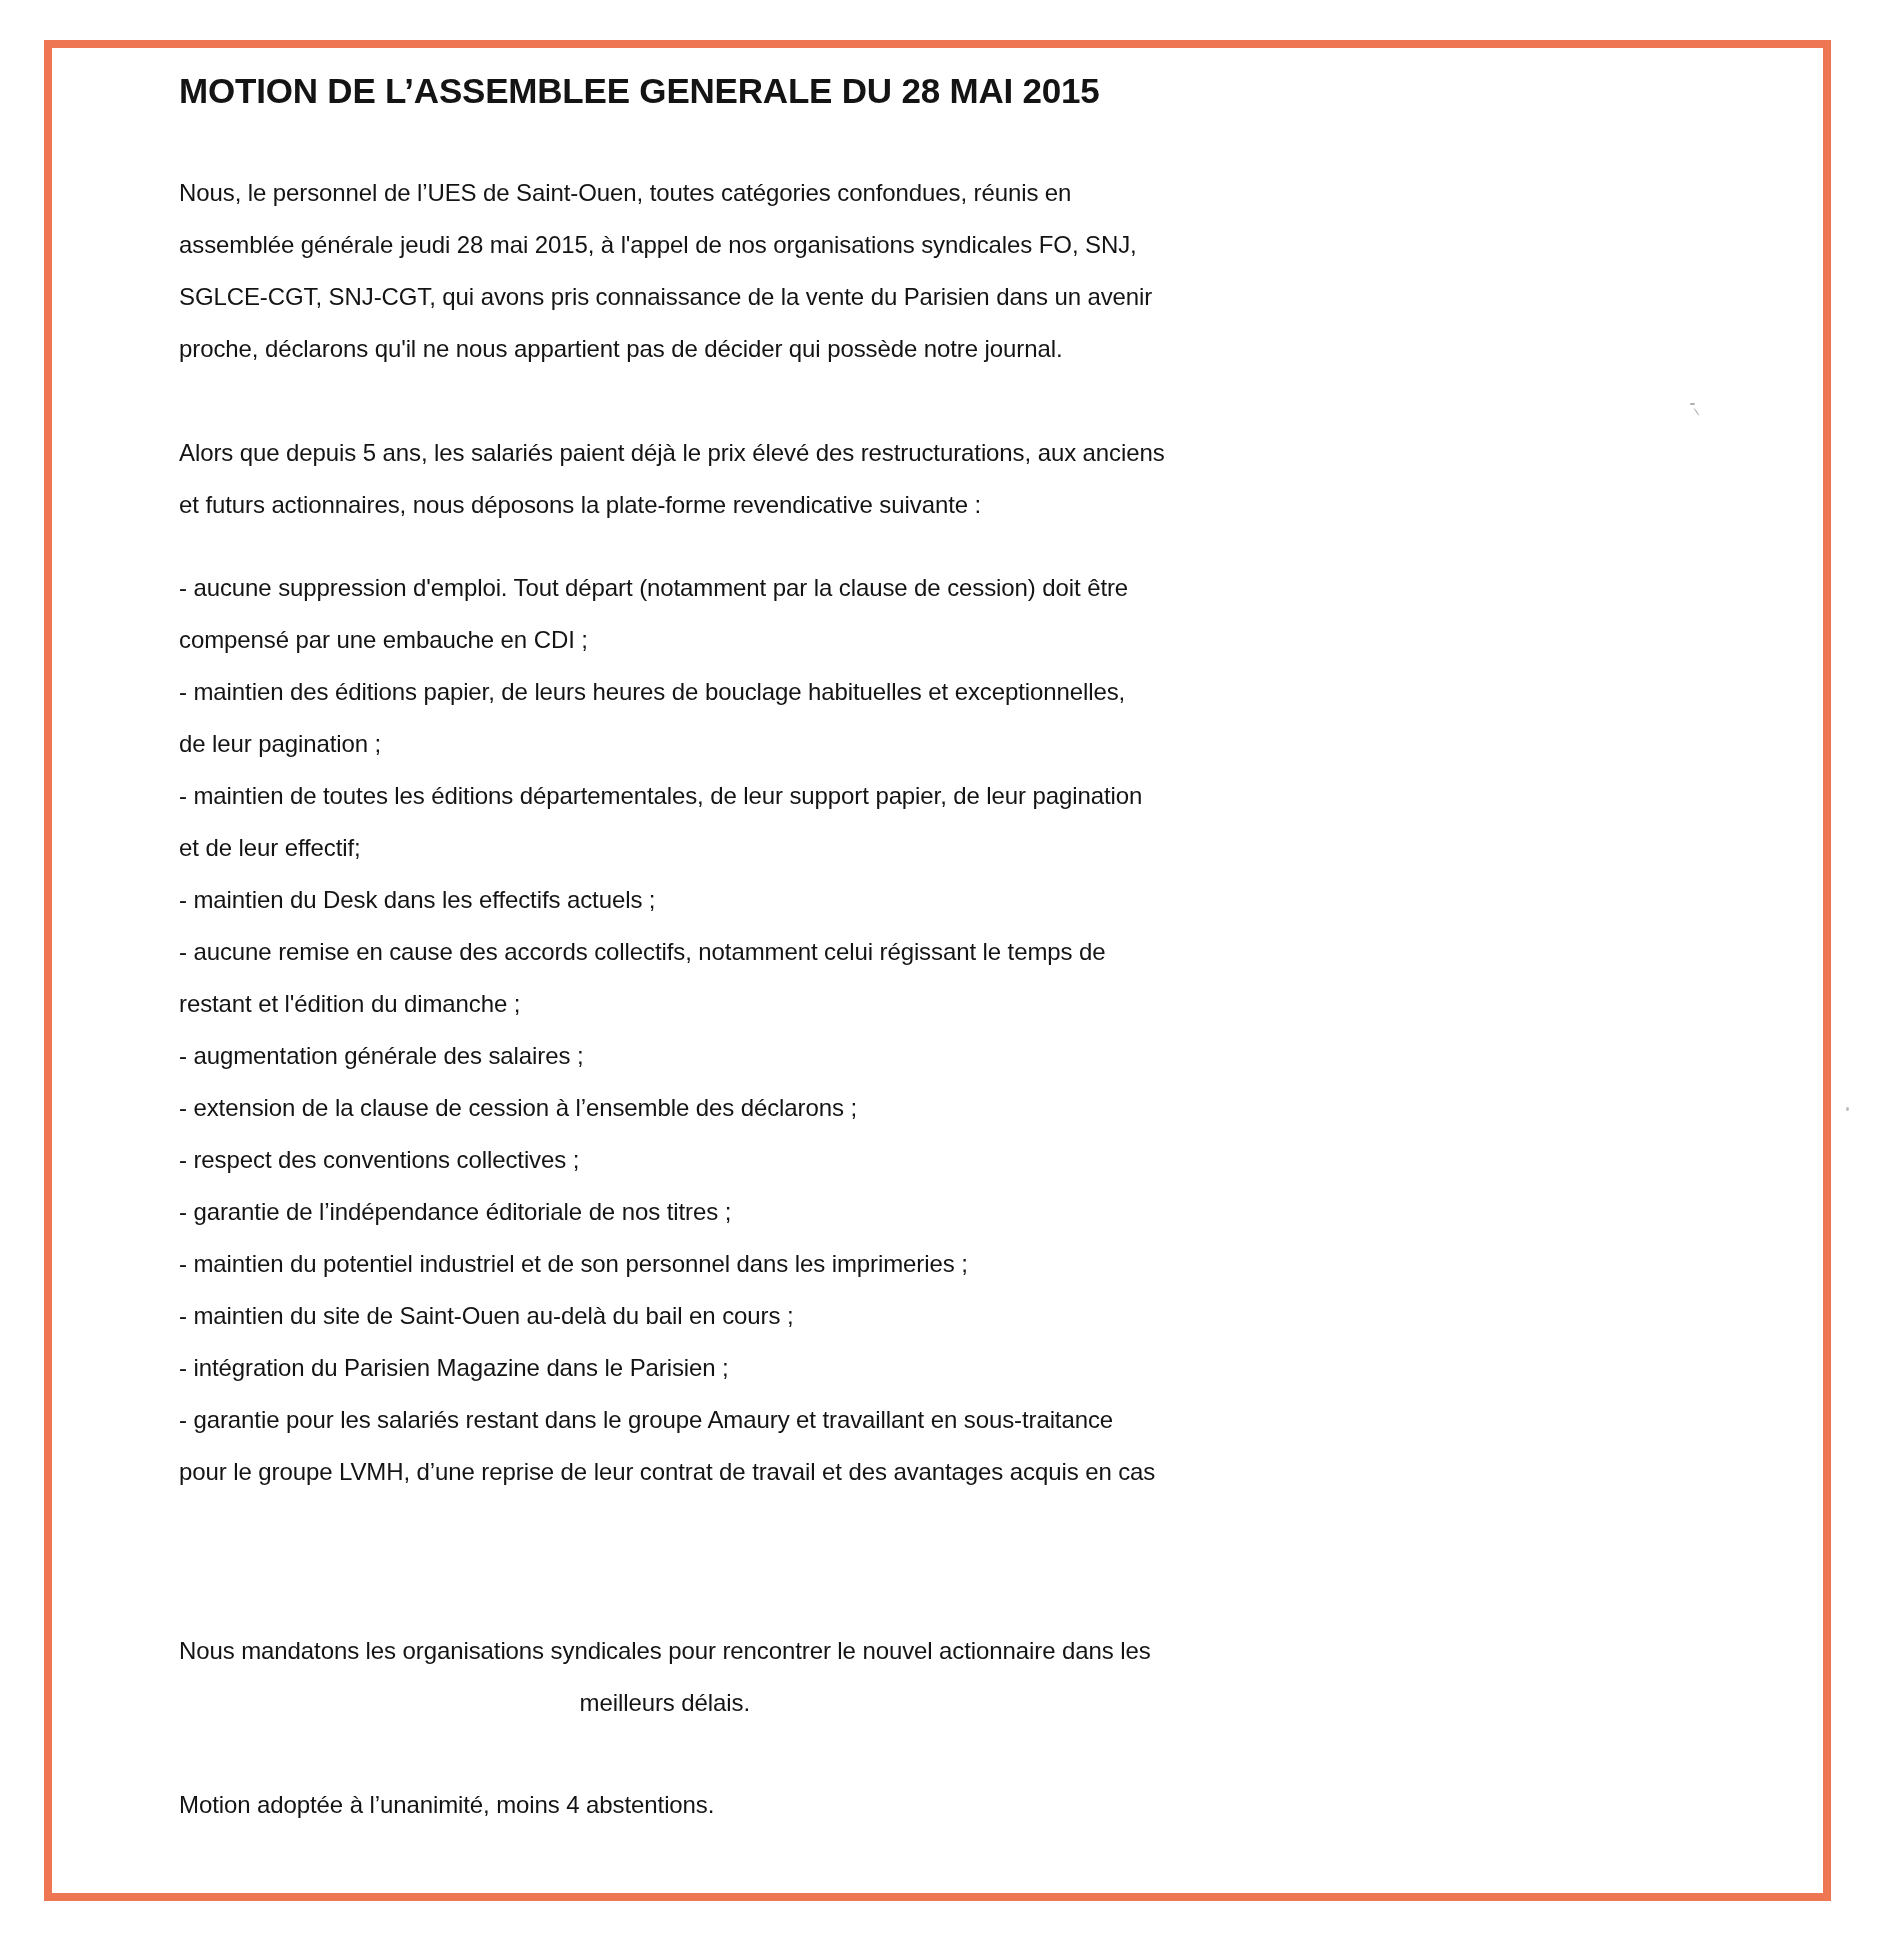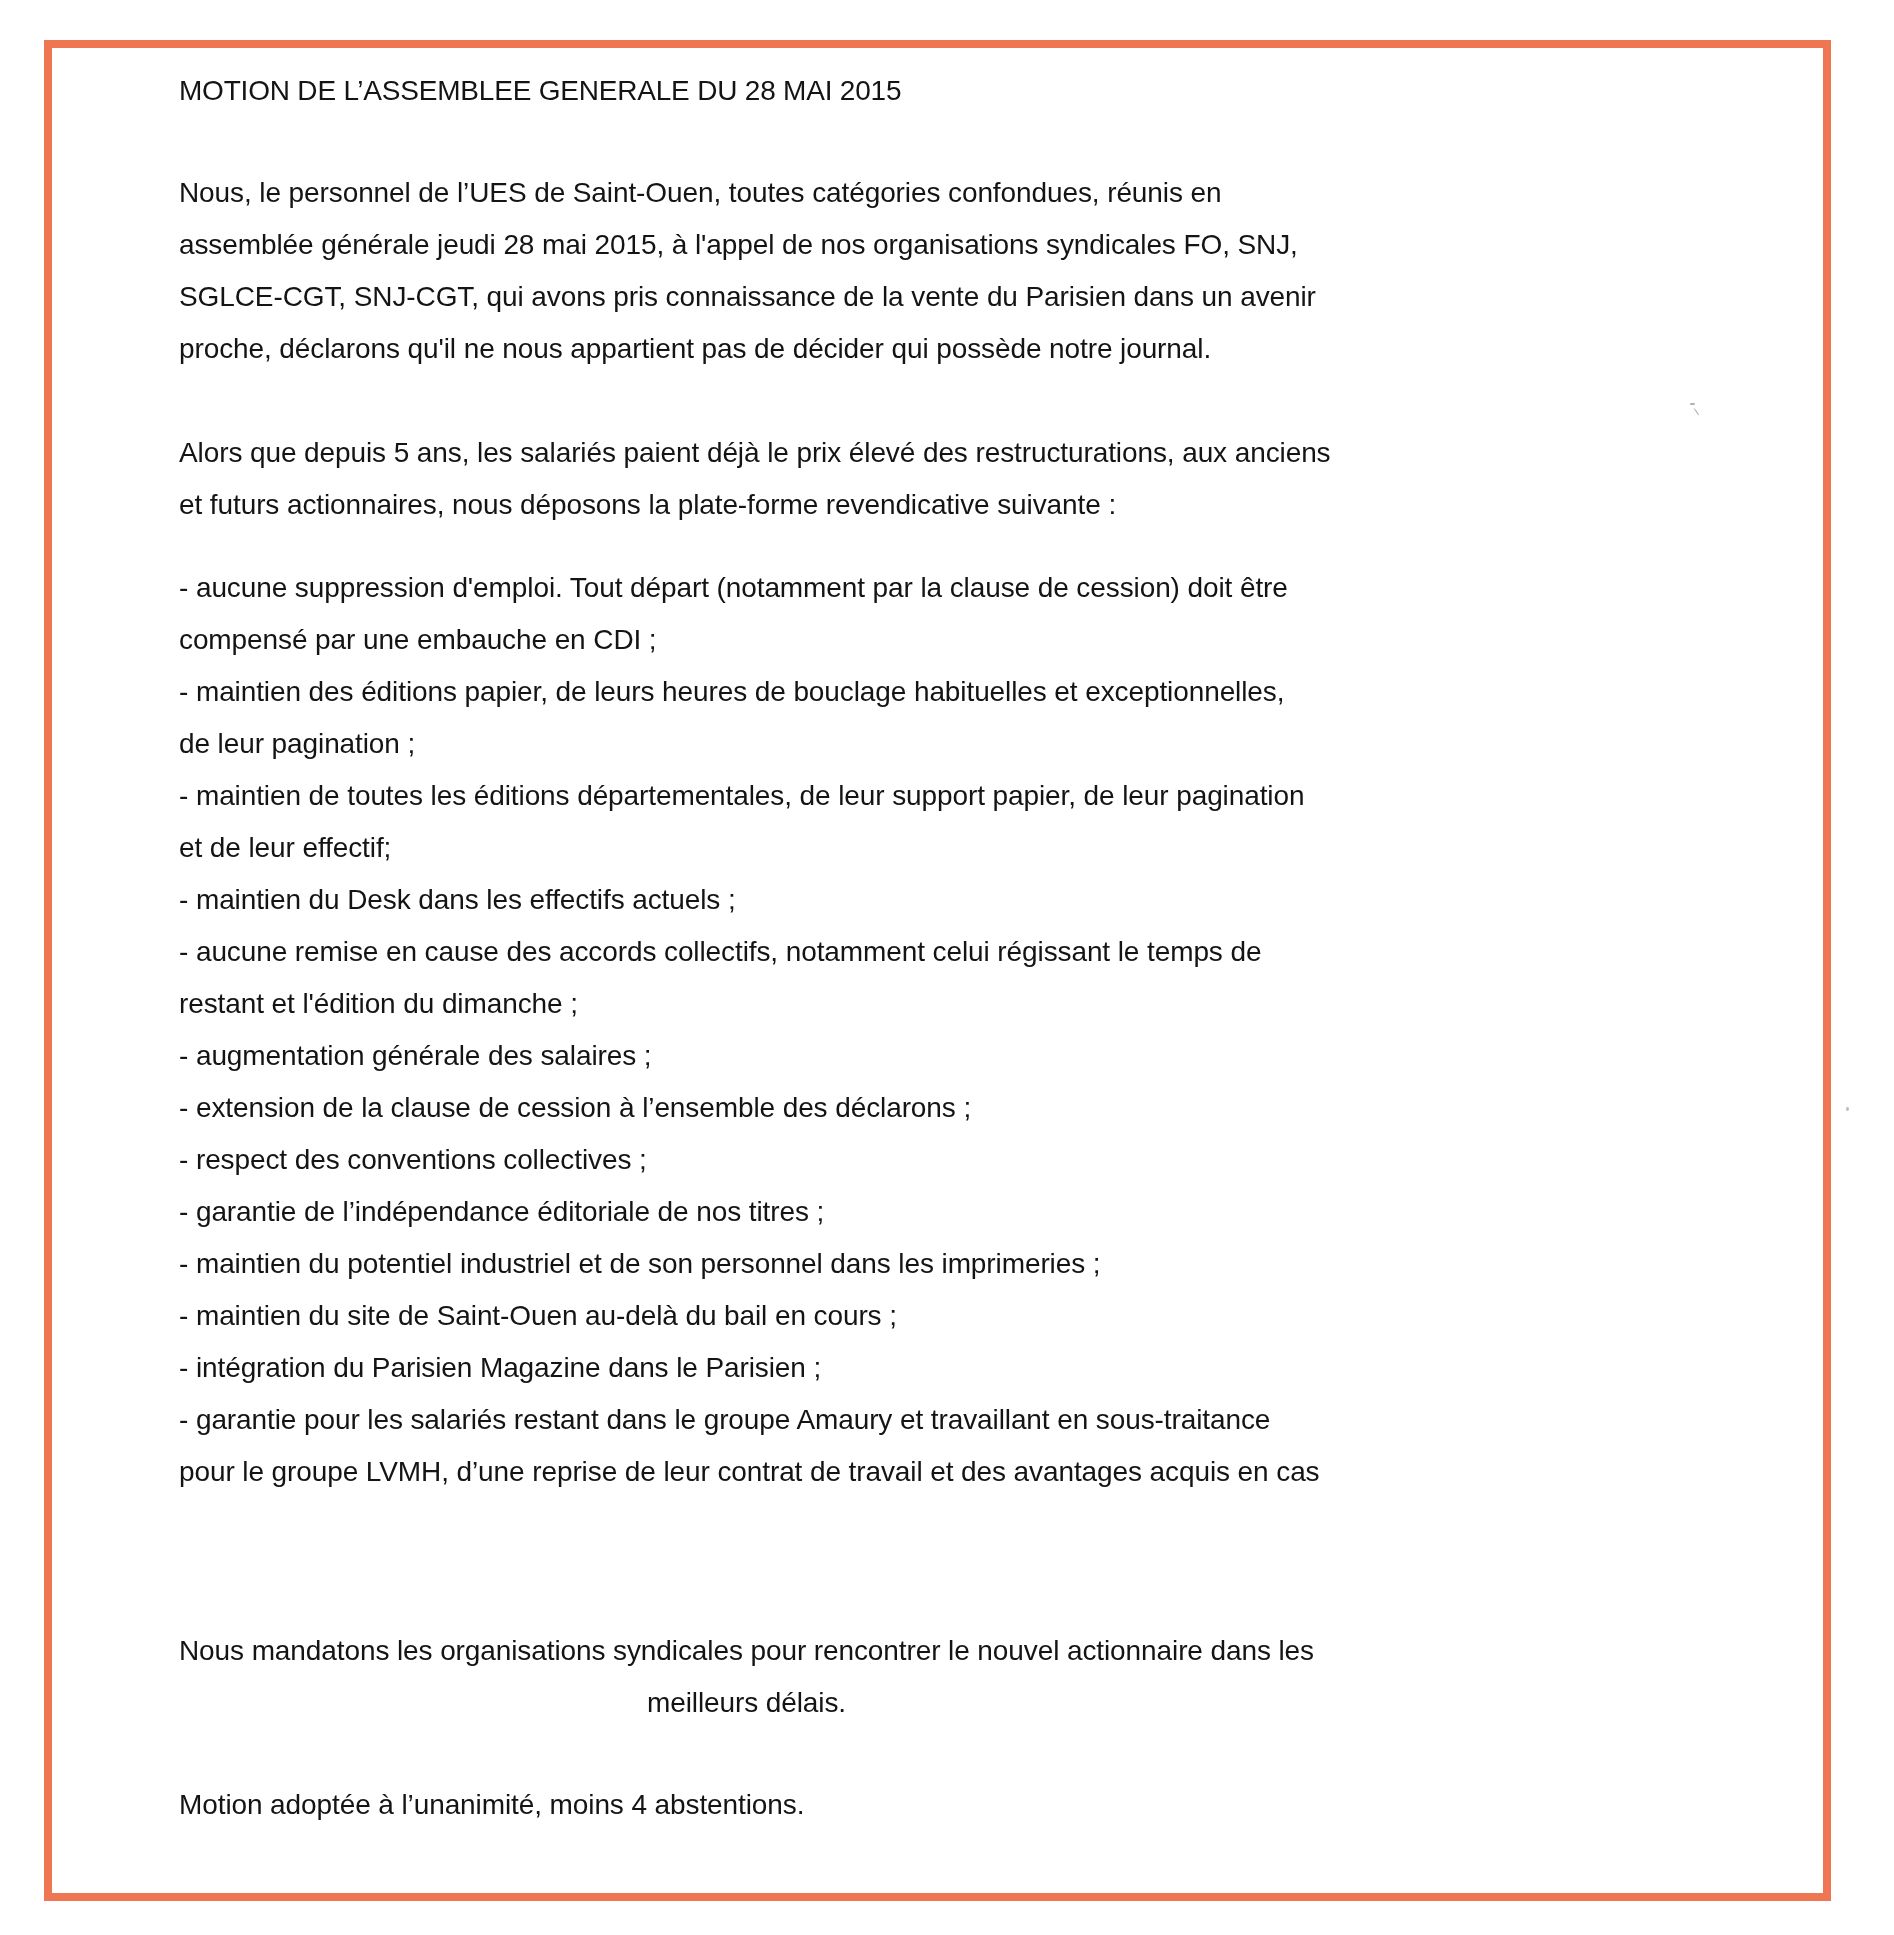--- a/index.html
+++ b/index.html
@@ -21,33 +21,33 @@
     top: 40px;
     width: 1771px;   
     height: 1845px;  
     border: 8.6px solid #ef7652;
     background: #ffffff;
   }
   .block {
     position: absolute;
     left: 179px;
     margin: 0;
-    font-size: 28px;
+    font-size: 24px;
     line-height: 52px;
     letter-spacing: -0.1px;
     white-space: nowrap;
   }
   .line {
     display: block;
     height: 52px;
   }
   .title {
     top: 65px;
-    font-weight: normal;
-    font-size: 28px;
+    font-weight: bold;
+    font-size: 35px;
     letter-spacing: -0.2px;
   }
   .p1 { top: 167px; }
   .p2 { top: 427px; }
   .list { top: 562px; }
   .p3 { top: 1625px; text-align: center; }
   .p4 { top: 1779px; }
   .speck {
     position: absolute;
     background: #8a8a8a;

